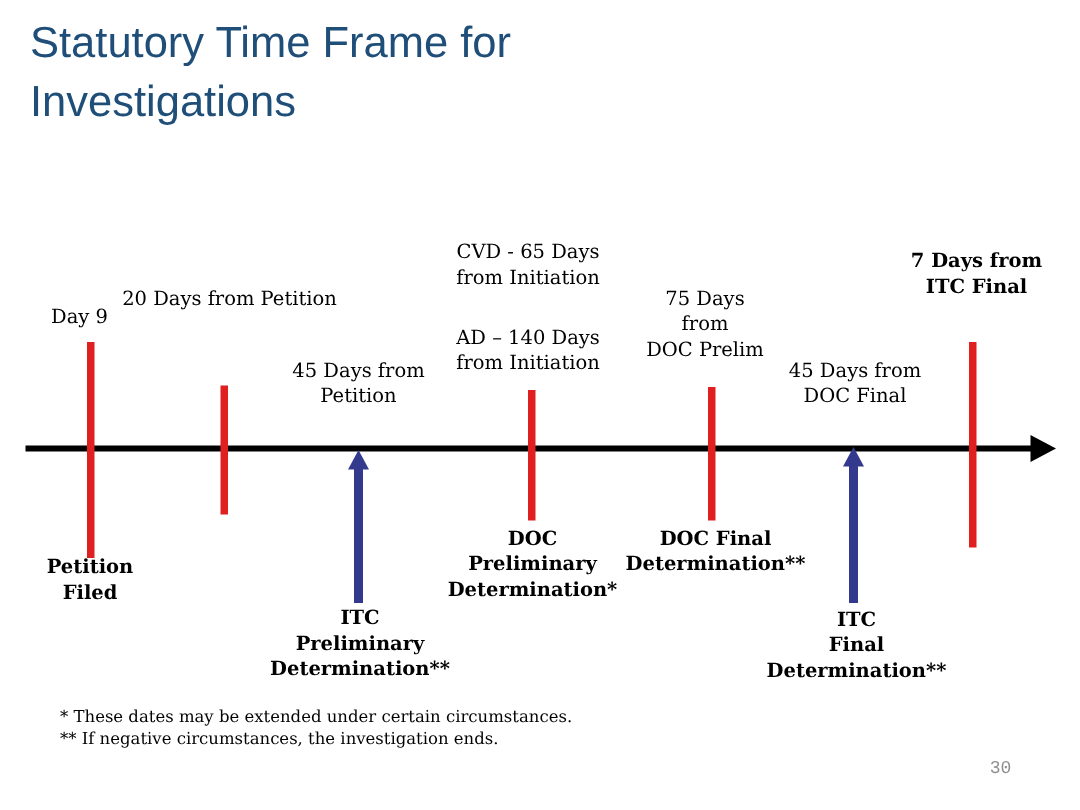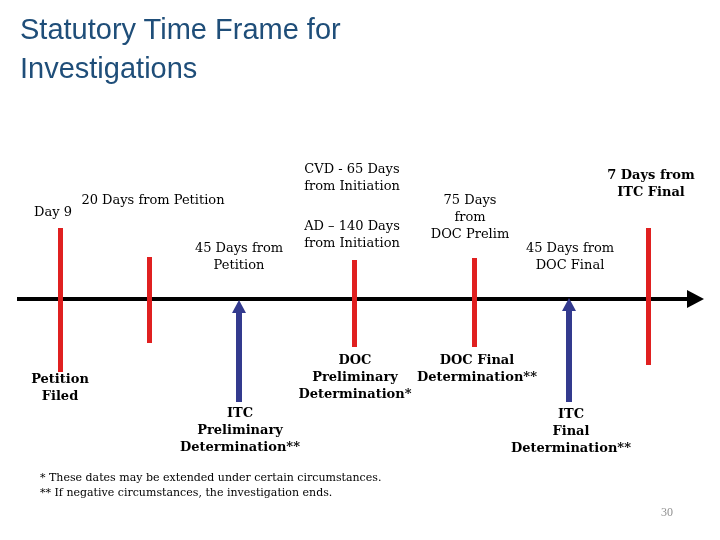--- a/index.html
+++ b/index.html
@@ -102,21 +102,21 @@
     color: #000000;
     margin-left: 16px;
   }
   
   .page-number {
     position: absolute;
     left: 654px;
     top: 505px;
     width: 26px;
     text-align: center;
-    font-family: Liberation Serif, serif;
+    font-family: Liberation Mono, monospace;
     font-size: 12px;
     color: #909090;
   }
 </style>
 </head>
 <body>
 
 <div class="slide">
 
   <div class="slide-title">Statutory Time Frame for Investigations</div>

